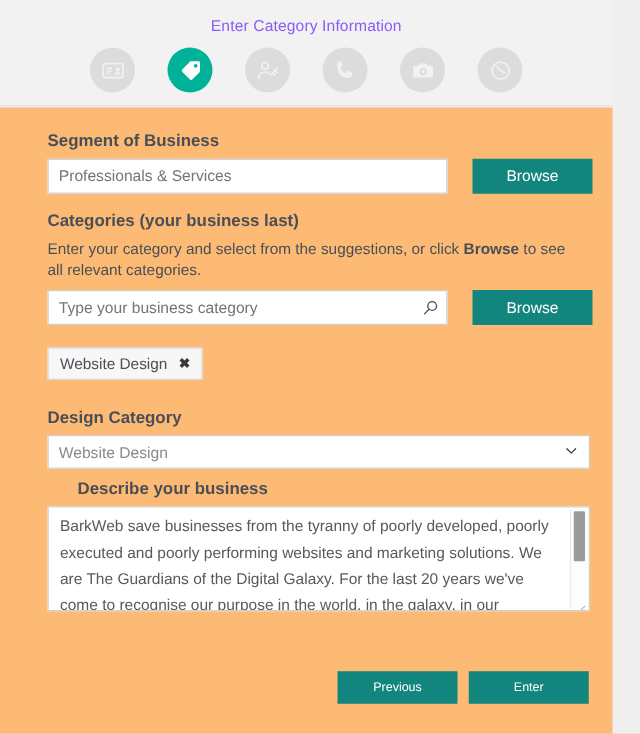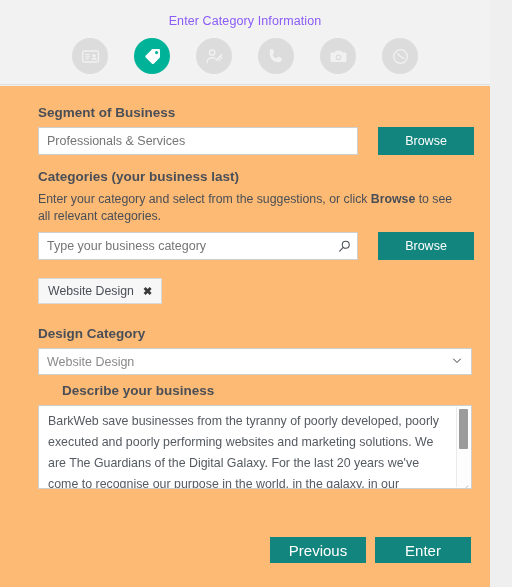--- a/index.html
+++ b/index.html
@@ -185,21 +185,21 @@
     width: 9px; height: 9px;
   }
   .btn-nav {
     position: absolute;
     box-sizing: border-box;
     width: 96px; height: 26px;
     background: #12857e;
     border: none;
     color: #ffffff;
     font-family: "Liberation Sans", sans-serif;
-    font-size: 15px;
+    font-size: 10px;
     cursor: pointer;
   }
 </style>
 </head>
 <body>
 
 <div class="page">
 
   <div class="wizard-header">
     <div class="wizard-title">Enter Category Information</div>

